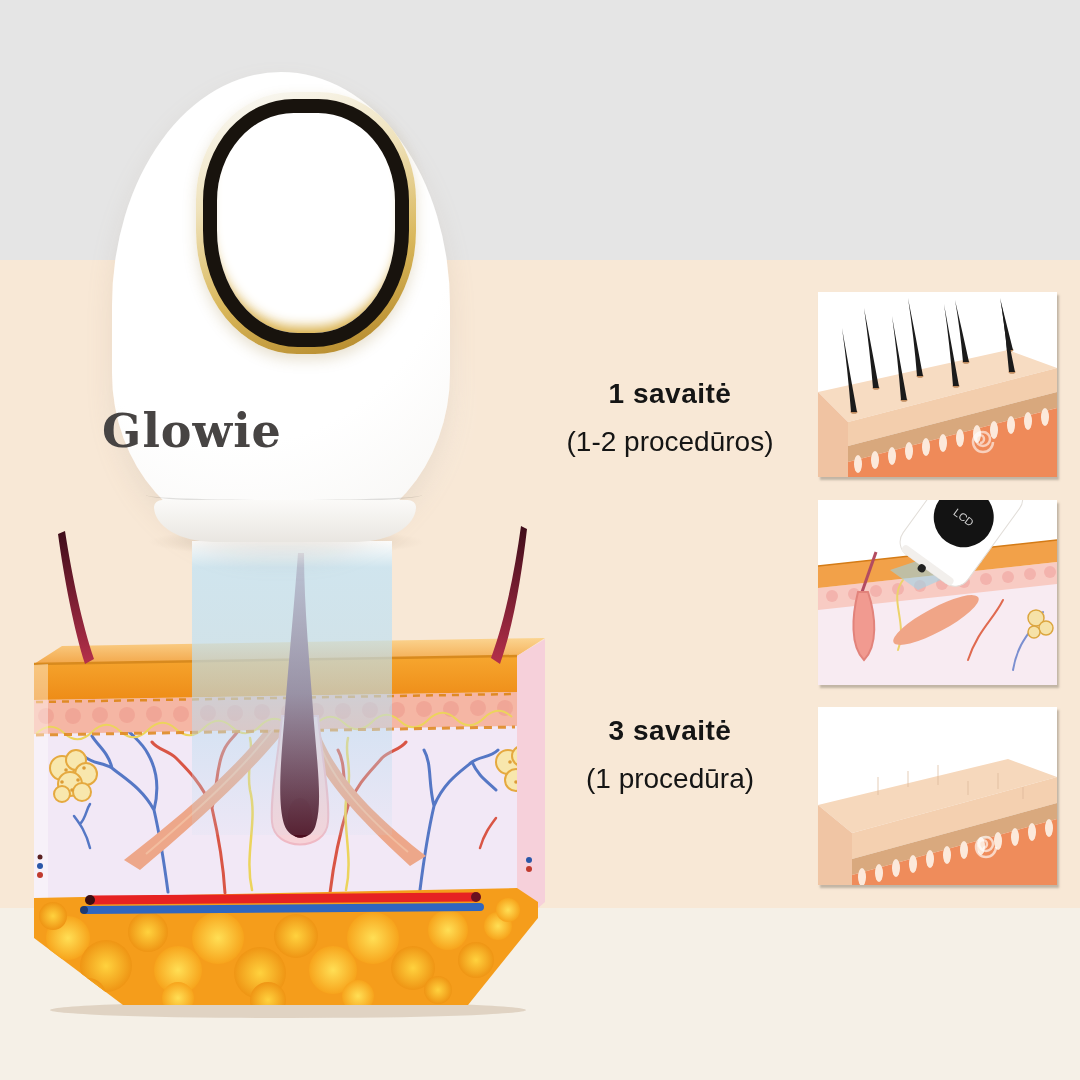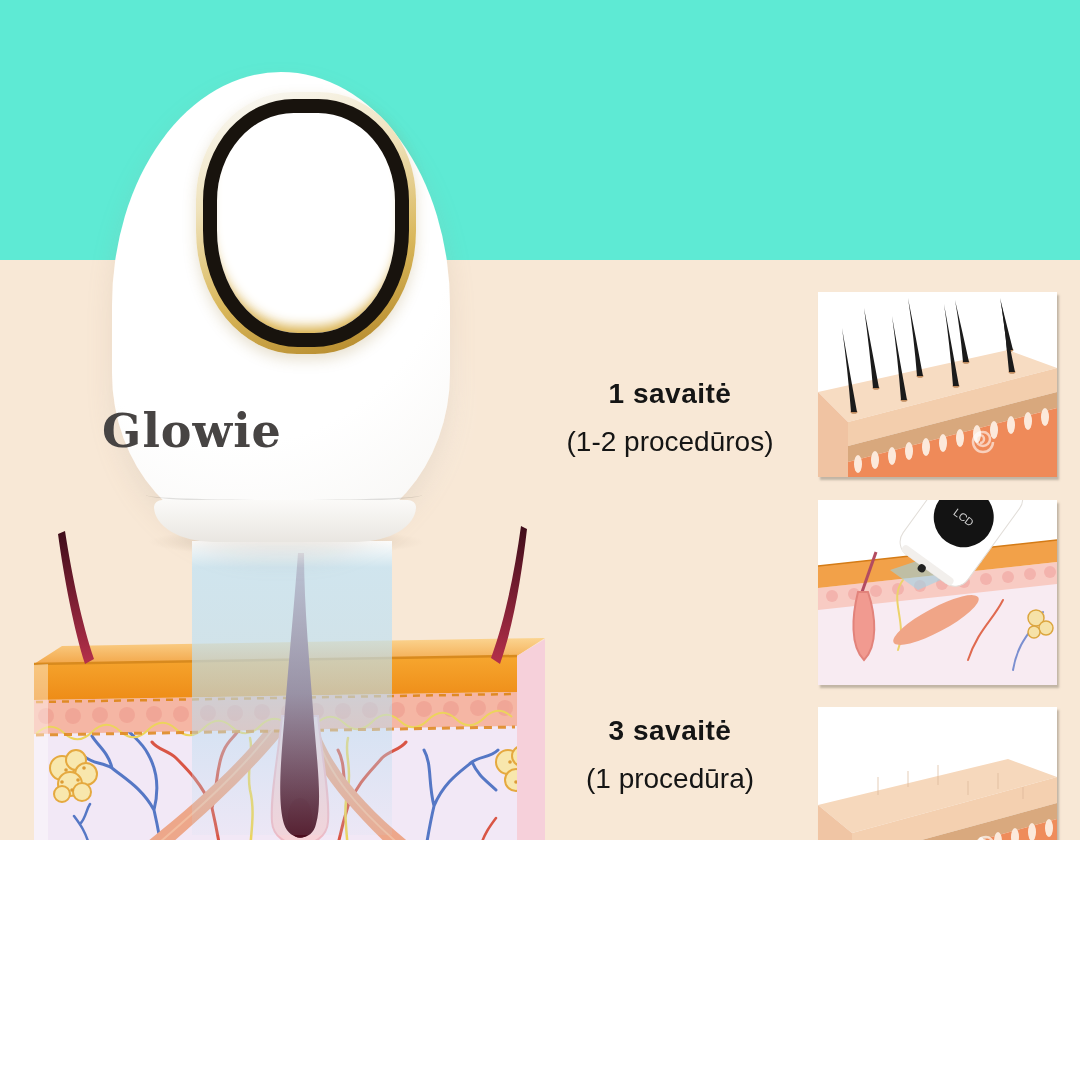--- a/index.html
+++ b/index.html
@@ -1,16 +1,16 @@
 <!DOCTYPE html>
 <html><head>
 <meta charset="utf-8">
 <style>
   html,body{margin:0;padding:0;background:#ffffff;}
-  .canvas{position:relative;width:1080px;height:840px;overflow:hidden;background:#5eead4;
+  .canvas{position:relative;width:1080px;height:1080px;overflow:hidden;background:#e5e5e5;
           font-family:"Liberation Sans",sans-serif;}
   .band-mid{position:absolute;left:0;top:260px;width:1080px;height:648px;background:#f8e8d6;z-index:0;}
   .band-bottom{position:absolute;left:0;top:908px;width:1080px;height:172px;background:#f5f0e7;z-index:0;}
   .haze{position:absolute;left:96px;top:236px;width:384px;height:330px;z-index:1;
         background:radial-gradient(closest-side,rgba(255,255,255,.85),rgba(255,255,255,0));}
   .device-shadow{position:absolute;left:148px;top:528px;width:276px;height:28px;z-index:2;
         background:radial-gradient(ellipse closest-side,rgba(120,95,70,.30),rgba(120,95,70,0));}
   .skin-svg{position:absolute;left:28px;top:518px;z-index:3;}
   .beam{position:absolute;left:192px;top:541px;width:200px;height:294px;z-index:4;
         background:linear-gradient(180deg,rgba(255,255,255,.95) 0%,rgba(199,228,243,.82) 9%,

